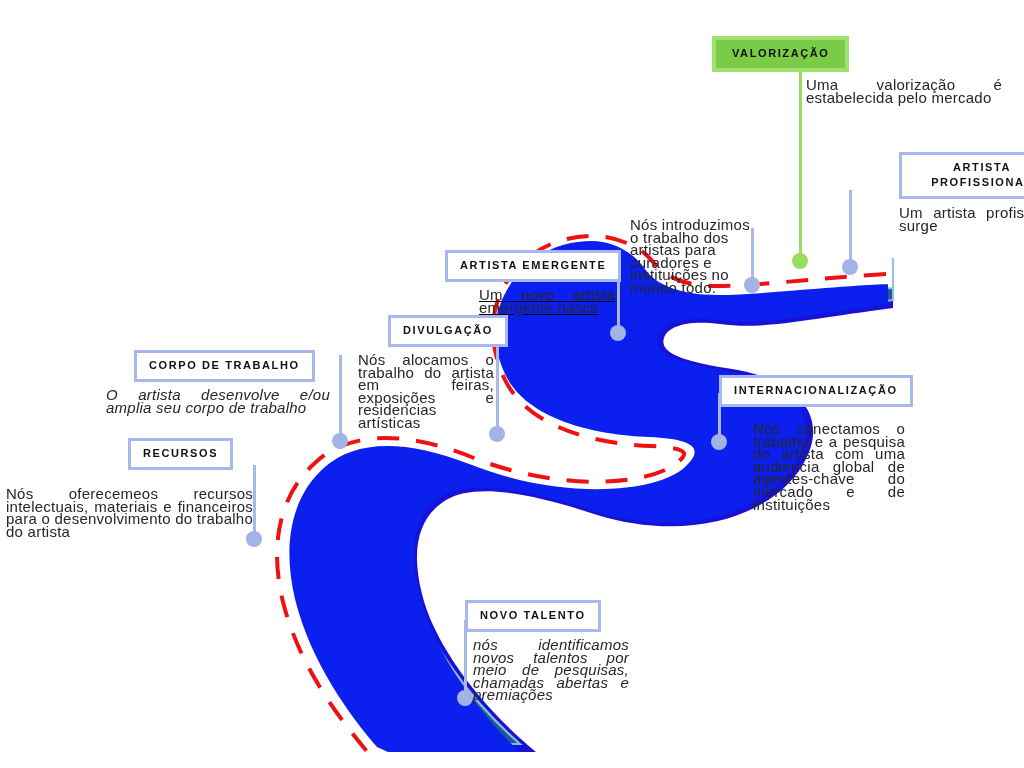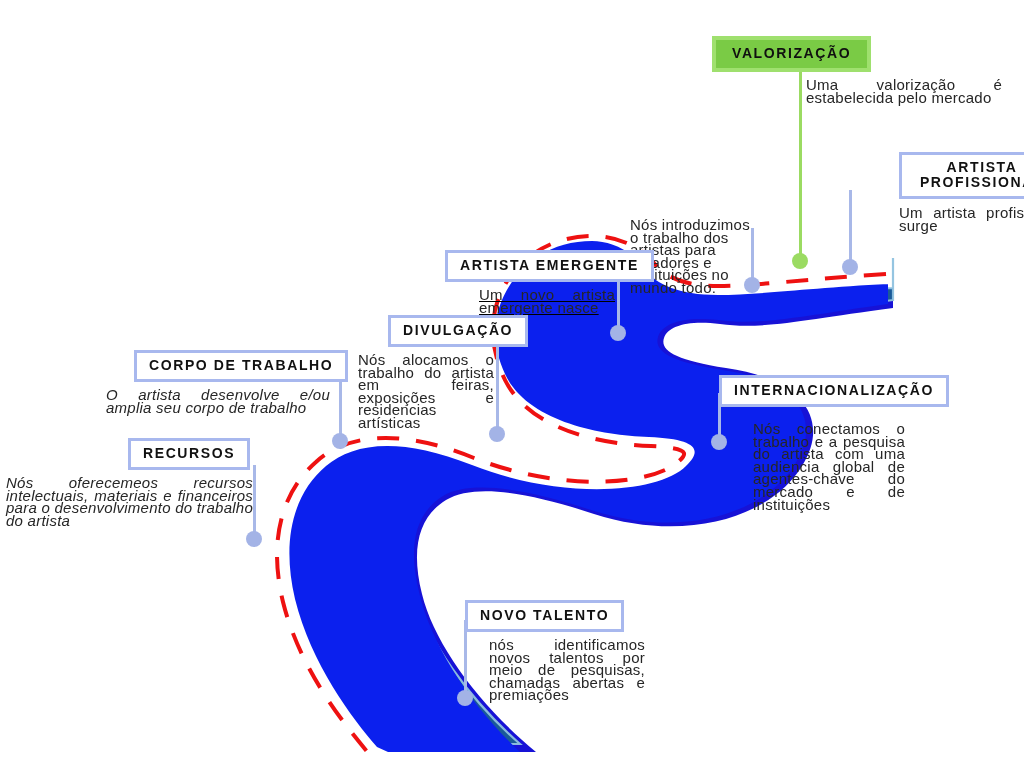--- a/index.html
+++ b/index.html
@@ -18,21 +18,21 @@
   .titlebox{
     background:#ffffff;
     border:3px solid #A8B8EE;
     padding:5px 12px 6px 12px;
     box-sizing:border-box;
     display:inline-block;
   }
   .titlebox span{
     font-family:"Liberation Sans",sans-serif;
     font-weight:bold;
-    font-size:14px;
+    font-size:11px;
     letter-spacing:1.6px;
     color:#111111;
     white-space:nowrap;
     line-height:15px;
     display:block;
   }
   .titlebox.two span{white-space:normal;text-align:center;}
   .titlebox.green{
     background:#7ACB45;
     border:4px solid #9FE06E;
@@ -222,30 +222,30 @@
     <div class="titlebox" style="margin-left:28px;">
       <span>CORPO DE TRABALHO</span>
     </div>
     <div class="desc" style="width:224px;margin-top:7px;font-style:italic;">O artista desenvolve e/ou amplia seu corpo de trabalho</div>
   </div>
 
   <div class="block" style="left:6px;top:438px;width:250px;">
     <div class="titlebox" style="margin-left:122px;">
       <span>RECURSOS</span>
     </div>
-    <div class="desc" style="width:247px;margin-top:7px;font-style:italic;">Nós oferecemeos recursos intelectuais, materiais e financeiros para o desenvolvimento do trabalho do artista</div>
+    <div class="desc" style="width:247px;margin-top:18px;">Nós oferecemeos recursos intelectuais, materiais e financeiros para o desenvolvimento do trabalho do artista</div>
   </div>
 
   <div class="block" style="left:719px;top:375px;width:186px;">
     <div class="titlebox">
       <span>INTERNACIONALIZAÇÃO</span>
     </div>
     <div class="desc" style="width:152px;margin-left:34px;margin-top:16px;">Nós conectamos o trabalho e a pesquisa do artista com uma audiencia global de agentes-chave do mercado e de instituições</div>
   </div>
 
   <div class="block" style="left:465px;top:600px;width:164px;">
     <div class="titlebox">
       <span>NOVO TALENTO</span>
     </div>
-    <div class="desc" style="width:156px;margin-left:24px;margin-top:7px;">nós identificamos novos talentos por meio de pesquisas, chamadas abertas e premiações</div>
+    <div class="desc" style="width:156px;margin-left:8px;margin-top:7px;font-style:italic;">nós identificamos novos talentos por meio de pesquisas, chamadas abertas e premiações</div>
   </div>
 
 </div>
 
 </body></html>

